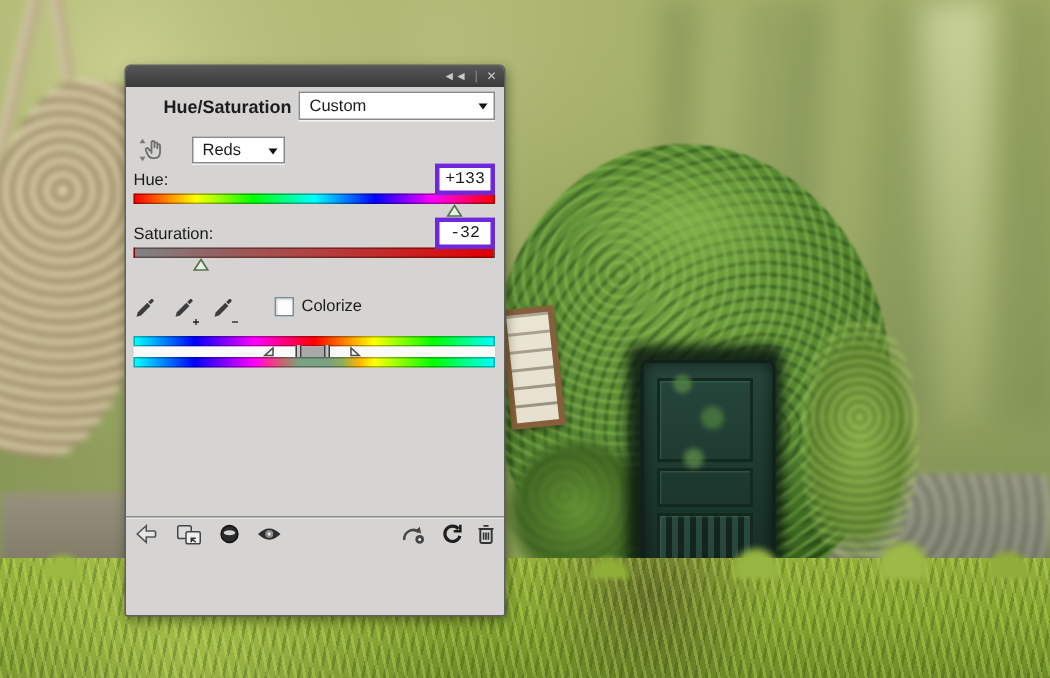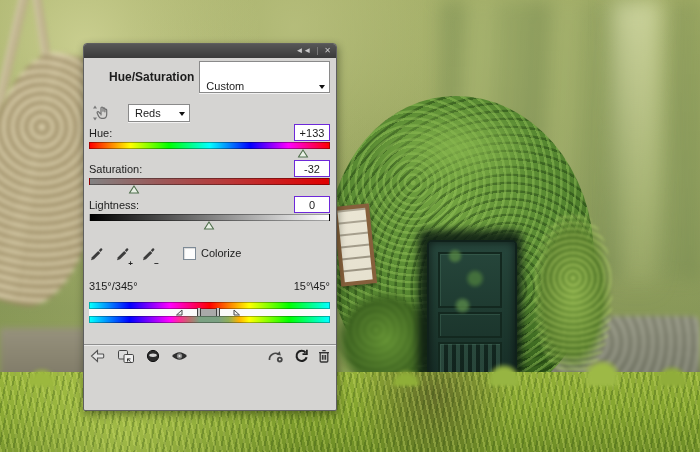--- a/index.html
+++ b/index.html
@@ -108,29 +108,29 @@
   .panel-menu .tri-down{width:0;height:0;border:3px solid transparent;border-top:4px solid #2d2d2d;margin-top:3px;}
   .panel-menu .lines{font-size:9px;font-weight:bold;}
 
   .content{position:relative;padding:3px 6px 0 5px;height:309px;box-sizing:border-box;}
   .row{display:flex;align-items:center;}
   .title-row{margin-bottom:9px;}
   .adj-title{font-weight:bold;font-size:12px;white-space:nowrap;padding-left:20px;}
   .dropdown{background:#fff;border:1px solid #8a8a8a;display:flex;align-items:center;
     padding:0 4px 0 6px;box-sizing:border-box;cursor:pointer;box-shadow:0 1px 0 rgba(255,255,255,.7);}
   .dd-arrow{width:0;height:0;border:3.5px solid transparent;border-top:4.5px solid #111;margin-left:auto;margin-top:4px;}
-  .preset-dd{flex:1;height:32px;margin-left:5px;align-items:flex-end;}
+  .preset-dd{flex:1;height:19px;margin-left:5px;}
   .channel-row{margin-bottom:1px;}
   .tat{width:22px;height:22px;margin-right:17px;cursor:pointer;}
   .channel-dd{width:62px;height:18px;}
 
   .slider-group{margin-bottom:3px;}
   .slider-label-row{display:flex;justify-content:space-between;align-items:center;height:15px;margin-bottom:2px;}
-  .value-box{width:34px;height:15px;background:#fff;border:1px solid #6d28d9;font-size:11px;
-    display:flex;align-items:center;justify-content:center;}
+  .value-box{width:34px;height:15px;background:#fff;border:3px solid #6d28d9;font-size:11px;
+    display:flex;align-items:center;justify-content:center;font-family:Liberation Mono, monospace;}
   .gradient-bar{height:7px;border:1px solid rgba(0,0,0,.35);box-sizing:border-box;}
   .hue-grad{background:linear-gradient(to right,#ff0000,#ffff00 17%,#00ff00 33%,#00ffff 50%,#0000ff 67%,#ff00ff 83%,#ff0000);}
   .sat-grad{background:linear-gradient(to right,#828282,#9a5a5a 28%,#b93838 58%,#e00000);}
   .light-grad{background:linear-gradient(to right,#000,#fff);}
   .marker-strip{position:relative;height:9px;}
   .marker{position:absolute;top:0;transform:translateX(-50%);cursor:pointer;line-height:0;}
 
   .dropper-row{margin-top:13px;display:flex;align-items:center;height:20px;}
   .dropper{width:17px;margin-right:9px;cursor:pointer;position:relative;line-height:0;}
   .dropper sub{position:absolute;right:-1px;bottom:-2px;font-size:8px;font-weight:bold;color:#222;}
@@ -243,34 +243,20 @@
         <div class="gradient-bar sat-grad"></div>
         <div class="marker-strip">
           <span class="marker" style="left: 18.5%;">
             <svg width="11" height="9" viewBox="0 0 11 9">
                 <path d="M5.5 1 L10 8 H1 Z" fill="#e9f0e6" stroke="#51704e" stroke-width="1.1"></path>
               </svg>
           </span>
         </div>
       </div>
 
-      <div class="slider-group">
-        <div class="slider-label-row">
-          <span>Lightness:</span>
-          <span class="value-box">0</span>
-        </div>
-        <div class="gradient-bar light-grad"></div>
-        <div class="marker-strip">
-          <span class="marker" style="left: 49.7%;">
-            <svg width="11" height="9" viewBox="0 0 11 9">
-                <path d="M5.5 1 L10 8 H1 Z" fill="#e9f0e6" stroke="#51704e" stroke-width="1.1"></path>
-              </svg>
-          </span>
-        </div>
-      </div>
 
       <div class="dropper-row">
         <span class="dropper">
           <svg width="16" height="17" viewBox="0 0 16 17">
               <path d="M2 15.2 l.9-3 6.3-6.3 2.1 2.1 -6.3 6.3 z" fill="#3c3c3c"></path>
               <path d="M9.8 5.3 l1.7-1.7 c1-1 2.6.6 1.6 1.6 l-1.7 1.7 z" fill="#3c3c3c"></path>
             </svg>
         </span>
         <span class="dropper">
           <svg width="16" height="17" viewBox="0 0 16 17">
@@ -281,24 +267,20 @@
         <span class="dropper">
           <svg width="16" height="17" viewBox="0 0 16 17">
               <path d="M2 15.2 l.9-3 6.3-6.3 2.1 2.1 -6.3 6.3 z" fill="#3c3c3c"></path>
               <path d="M9.8 5.3 l1.7-1.7 c1-1 2.6.6 1.6 1.6 l-1.7 1.7 z" fill="#3c3c3c"></path>
             </svg><sub>−</sub>
         </span>
         <span class="checkbox"></span>
         <span class="colorize-label">Colorize</span>
       </div>
 
-      <div class="range-row">
-        <span>315°/345°</span>
-        <span>15°\45°</span>
-      </div>
 
       <div class="spectrum">
         <div class="spec-bar spec-top"></div>
         <div class="spec-gap">
           <div class="range-fill" style="left: 45.5%; width: 8.2%;"></div>
           <span class="feather-tri" style="left: 37.2%;">
             <svg width="8" height="7" viewBox="0 0 8 7">
                 <path d="M7 1 V6 H1.5 Z" fill="#f3f3f3" stroke="#4a4a4a" stroke-width="1"></path>
               </svg>
           </span>

